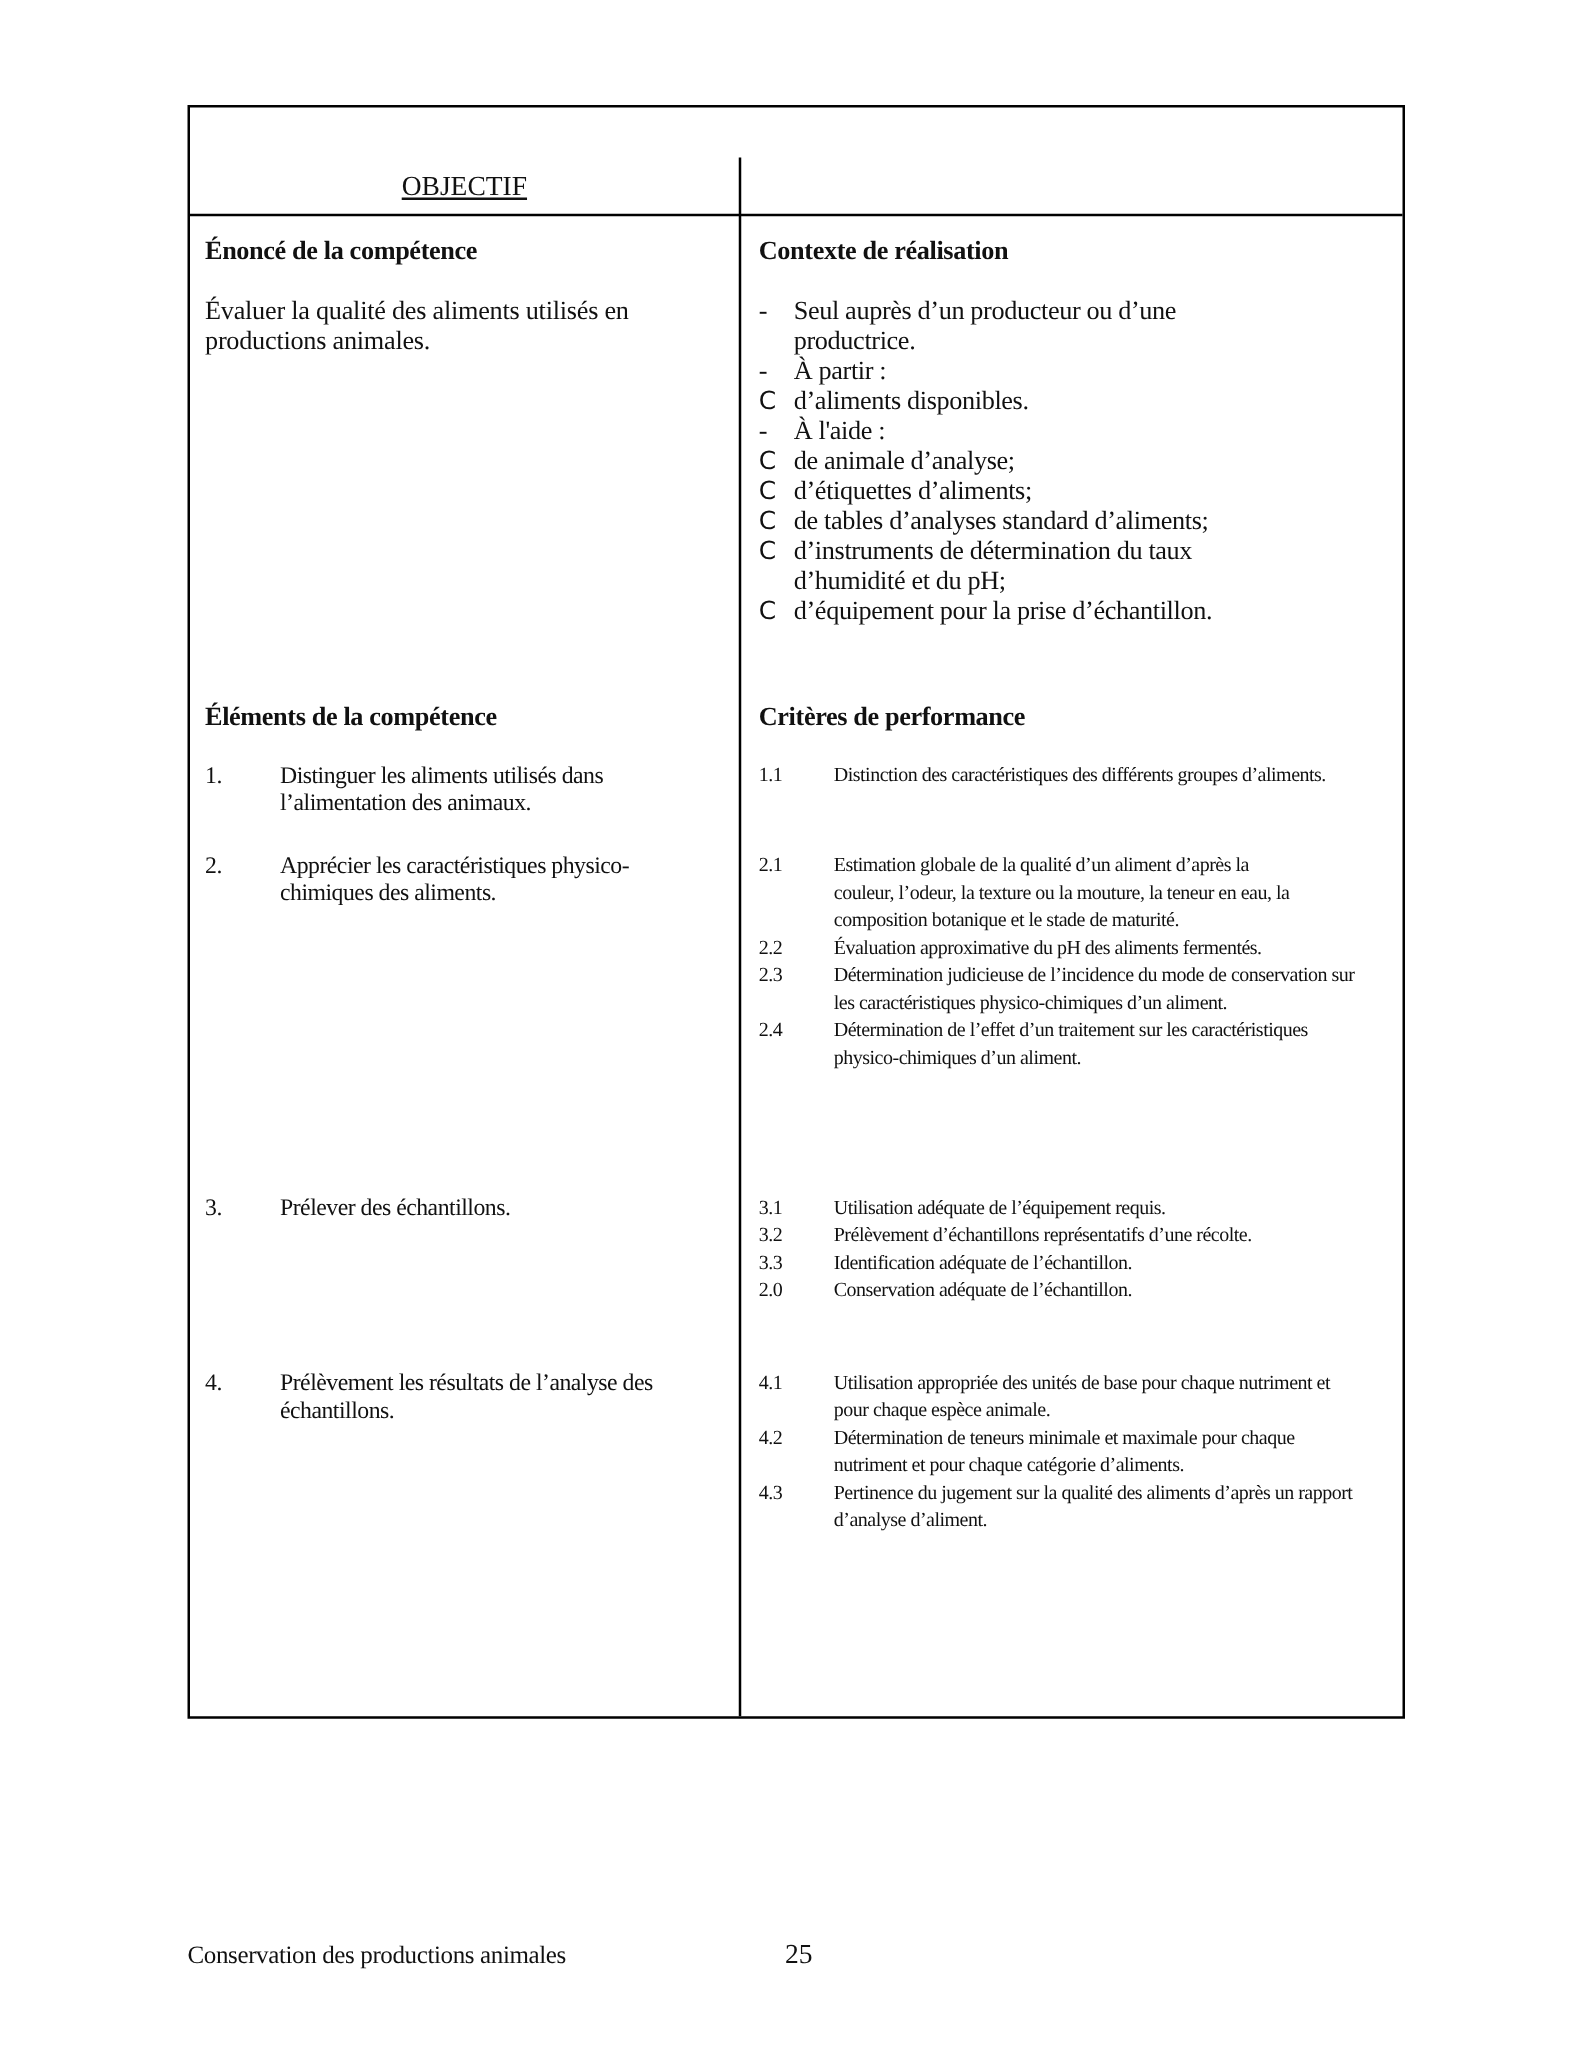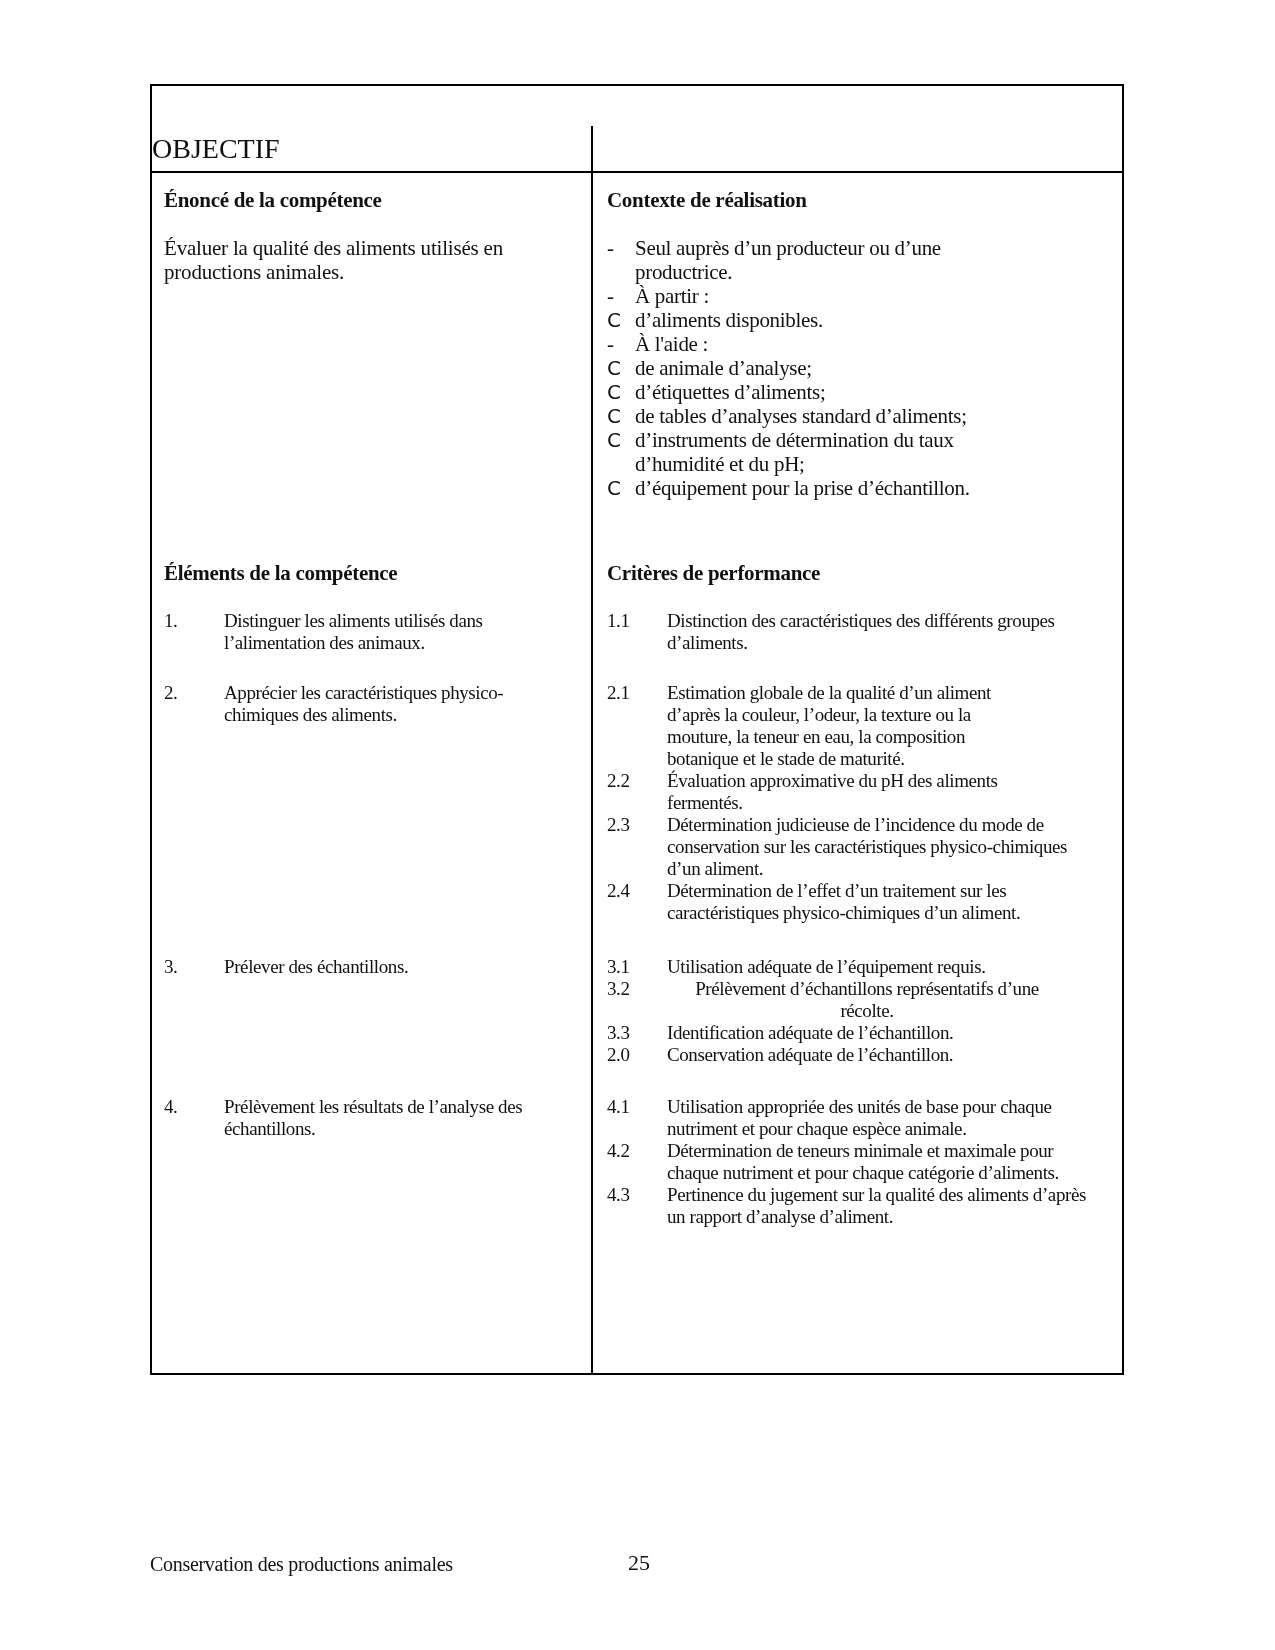--- a/index.html
+++ b/index.html
@@ -1,38 +1,38 @@
 <!DOCTYPE html>
 <html><head>
   <meta charset="utf-8">
   <style>
     html, body { margin:0; padding:0; background:#ffffff; }
     body { width:1275px; height:1650px; position:relative; font-family:"Liberation Serif","DejaVu Serif",serif; color:#111; overflow:hidden; }
     .table { position:absolute; left:150px; top:84px; width:974px; height:1291px; border:2px solid #000; box-sizing:border-box; }
     .code-row { position:absolute; left:0; top:0; right:0; height:40px; border-bottom:2px solid #000; }
     .code-row span { position:absolute; left:14px; top:4px; font-size:22px; letter-spacing:0.2px; transform:scaleX(0.88); transform-origin:left; }
     .hdr-row { position:absolute; left:0; right:0; top:40px; height:45px; border-bottom:2px solid #000; }
-    .hdr-cell { position:absolute; top:0; height:45px; line-height:45px; text-align:left; font-size:28px; }
+    .hdr-cell { position:absolute; top:0; height:45px; line-height:45px; text-align:center; font-size:22px;text-decoration:underline; }
     .hdr-left { left:0; width:439px; }
     .hdr-right { left:441px; right:0; }
     .vdiv { position:absolute; left:439px; top:40px; bottom:0; width:2px; background:#000; }
     .col-left { position:absolute; left:12px; top:100px; width:415px; }
     .col-right { position:absolute; left:455px; top:100px; width:510px; }
     .heading { font-weight:bold; font-size:21px; letter-spacing:-0.3px; position:absolute; white-space:nowrap; }
     .body-text { font-size:21px; line-height:24px; position:absolute; letter-spacing:-0.2px; }
     .ctx-line { position:relative; padding-left:28px; font-size:21px; line-height:24px; letter-spacing:-0.3px; }
     .ctx-bullet { position:absolute; left:0; top:0; width:24px; }
     .ctx-bullet.c { font-family:"DejaVu Sans",sans-serif; font-size:20px; }
     .item { position:absolute; font-size:19px; line-height:22px; letter-spacing:-0.4px; }
     .item .num { position:absolute; left:0; top:0; }
     .item .txt { position:absolute; left:60px; top:0; width:430px; }
     .left-item { width:410px; }
     .left-item .txt { width:345px; }
     .crit-group { position:absolute; left:0; width:510px; }
-    .crit { position:relative; font-size:19px; line-height:22px; letter-spacing:-0.4px; }
+    .crit { position:relative; font-size:16px; line-height:22px; letter-spacing:-0.4px; }
     .crit .num { position:absolute; left:0; top:0; }
     .crit .txt { margin-left:60px; display:block; }
     .footer-title { position:absolute; left:150px; top:1553px; font-size:20px; letter-spacing:-0.3px; }
     .footer-page { position:absolute; left:628px; top:1550px; font-size:22px; }
   </style>
 </head>
 <body>
 
 <div class="table">
   <div class="hdr-row">
@@ -113,21 +113,21 @@
         </div>
     </div>
 
     <div class="crit-group" style="top:770px;">
       <div class="crit">
           <span class="num">3.1</span>
           <span class="txt" style="width:420px;">Utilisation adéquate de l’équipement requis.</span>
         </div>
       <div class="crit">
           <span class="num">3.2</span>
-          <span class="txt" style="width:400px;text-align:center;">Prélèvement d’échantillons représentatifs d’une récolte.</span>
+          <span class="txt" style="width:400px;">Prélèvement d’échantillons représentatifs d’une récolte.</span>
         </div>
       <div class="crit">
           <span class="num">3.3</span>
           <span class="txt" style="width:420px;">Identification adéquate de l’échantillon.</span>
         </div>
       <div class="crit">
           <span class="num">2.0</span>
           <span class="txt" style="width:420px;">Conservation adéquate de l’échantillon.</span>
         </div>
     </div>

